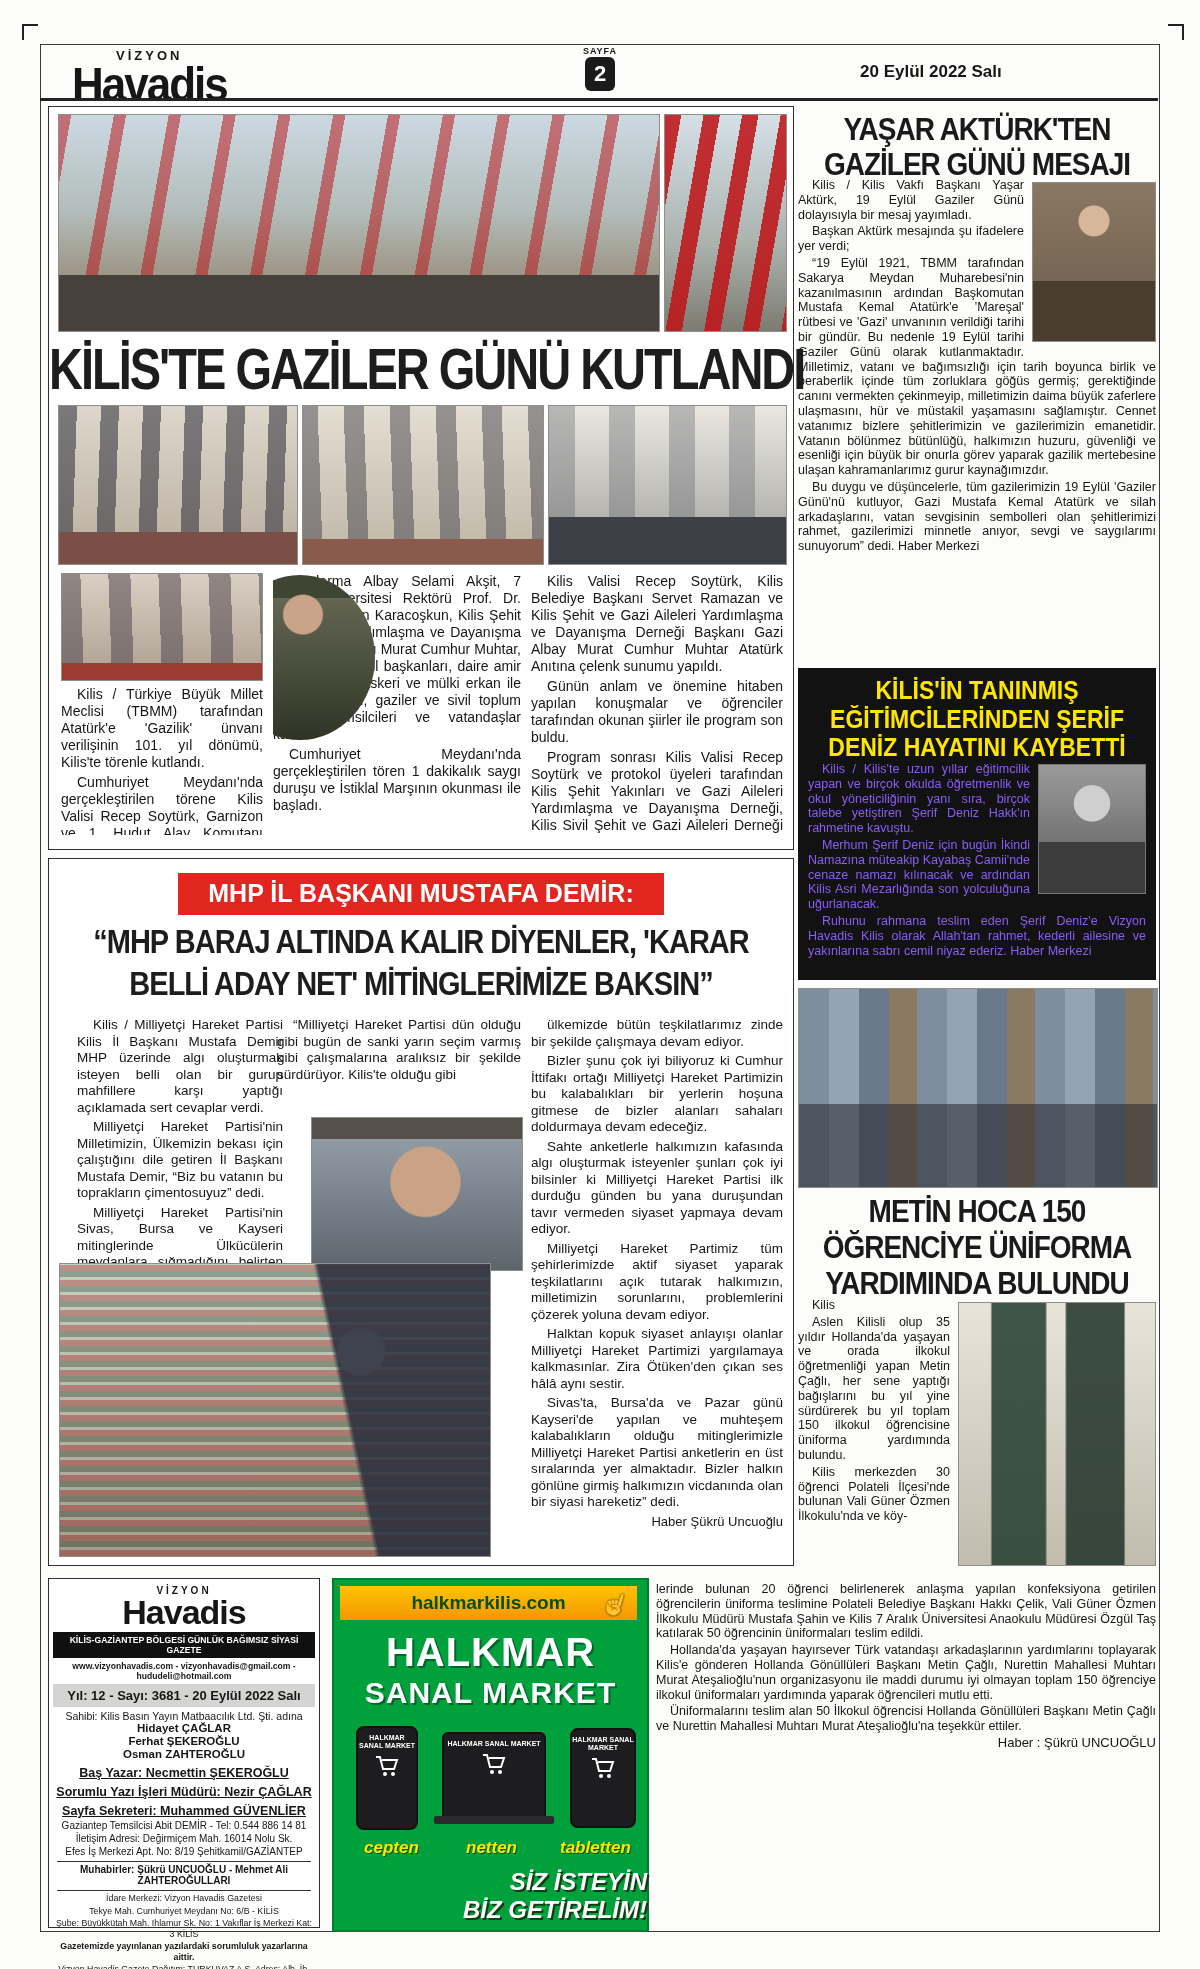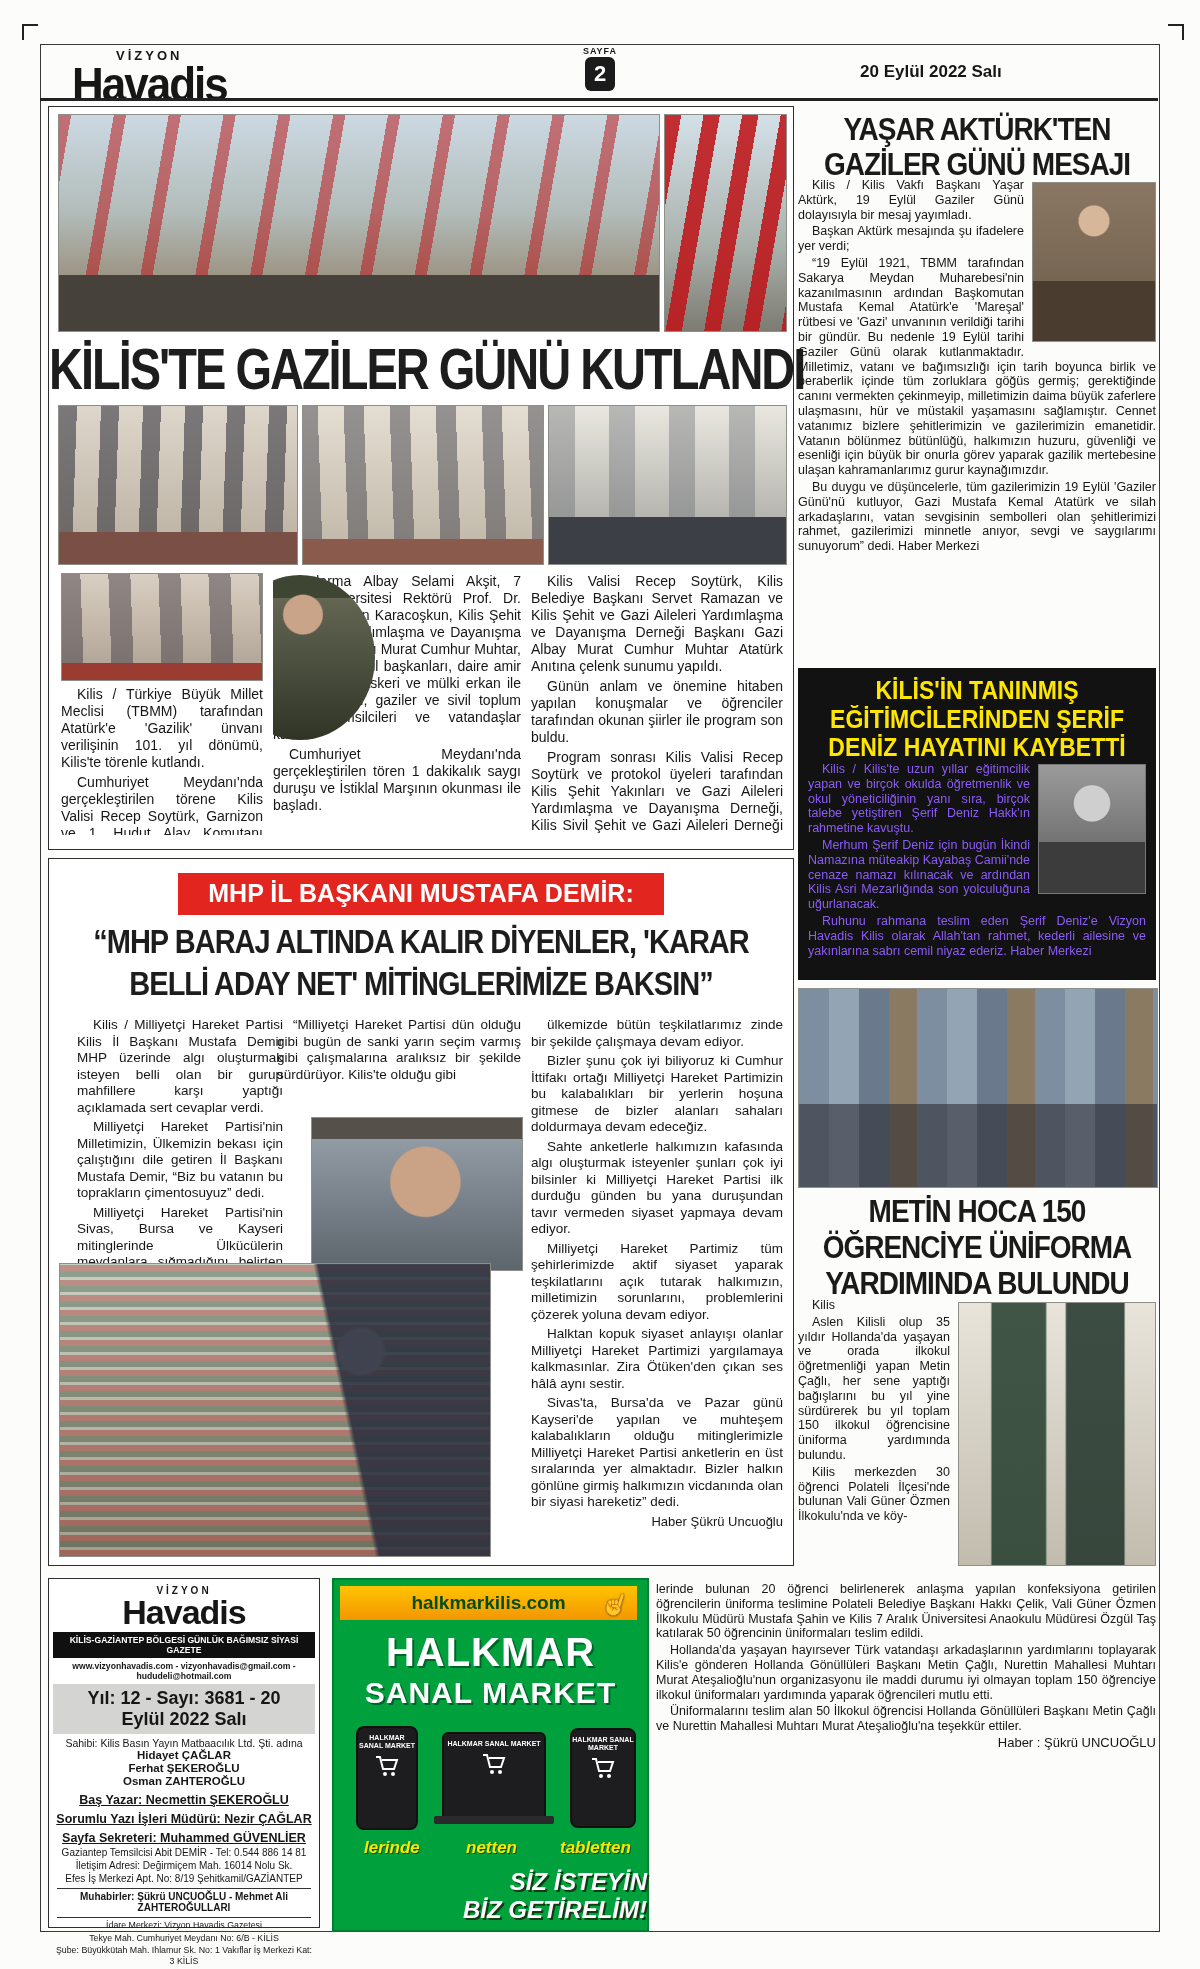--- a/index.html
+++ b/index.html
@@ -73,21 +73,21 @@
   #metin-headline{left:798px;top:1194px;font-size:28px;line-height:32px;}
   #metin-row{left:798px;top:1298px;width:358px;height:274px;overflow:hidden;}
   #metin-wide{left:656px;top:1582px;width:500px;height:342px;overflow:hidden;}
 
   
   #masthead-box{text-align:center;padding-top:6px;box-sizing:border-box;}
   .mh-logo-top{font-size:10px;font-weight:bold;letter-spacing:3px;}
   .mh-logo-main{font-size:34px;font-weight:bold;letter-spacing:-1px;line-height:32px;}
   .mh-bar{background:#101010;color:#fff;font-size:8.6px;font-weight:bold;margin:4px 4px 0;padding:3px 0;letter-spacing:0;}
   .mh-web{font-size:8.6px;font-weight:bold;margin:3px 0;}
-  .mh-issue{background:#d4d4d2;font-size:18px;font-weight:bold;margin:0 4px;padding:4px 14px;}
+  .mh-issue{background:#d4d4d2;font-size:13px;font-weight:bold;margin:0 4px;padding:4px 14px;}
   .mh-line{font-size:10.5px;margin-top:3px;}
   .mh-owner{font-size:11.5px;font-weight:bold;line-height:13px;}
   .mh-bold{font-size:12.5px;font-weight:bold;margin-top:5px;text-decoration:underline;}
   .mh-small{font-size:10px;margin-top:2px;}
   .mh-rule{border-top:1px solid #333;margin:4px 8px 2px;}
   .mh-tiny{font-size:8.8px;margin-top:2px;line-height:10.5px;padding:0 5px;}
 
   
   .ad-topbar{left:6px;top:6px;width:297px;height:34px;background:linear-gradient(180deg,#ffc400,#f49600);border-radius:0;text-align:center;line-height:34px;font-size:19px;font-weight:bold;color:#064d12;}
   .hand-icon{position:absolute;right:8px;top:2px;font-size:22px;color:#fff;text-shadow:0 0 2px #333;transform:rotate(18deg);}
@@ -276,19 +276,19 @@
     </div>
     <div class="device" id="dev-tablet">
       <span class="mini">HALKMAR SANAL MARKET</span>
       <svg class="cart" width="26" height="24" viewBox="0 0 26 24">
           <path d="M2 3h4l3 12h11l3-9H8" fill="none" stroke="#fff" stroke-width="2"></path>
           <circle cx="11" cy="20" r="2" fill="#fff"></circle>
           <circle cx="19" cy="20" r="2" fill="#fff"></circle>
         </svg>
     </div>
 
-    <span class="ad-label" style="left:30px;">lerinde</span>
+    <span class="ad-label" style="left:30px;">cepten</span>
     <span class="ad-label" style="left:132px;">netten</span>
     <span class="ad-label" style="left:226px;">tabletten</span>
     <div class="abs ad-slogan" id="slogan1">SİZ İSTEYİN</div>
     <div class="abs ad-slogan" id="slogan2">BİZ GETİRELİM!</div>
   </section>
 </div>
 
 </body></html>

